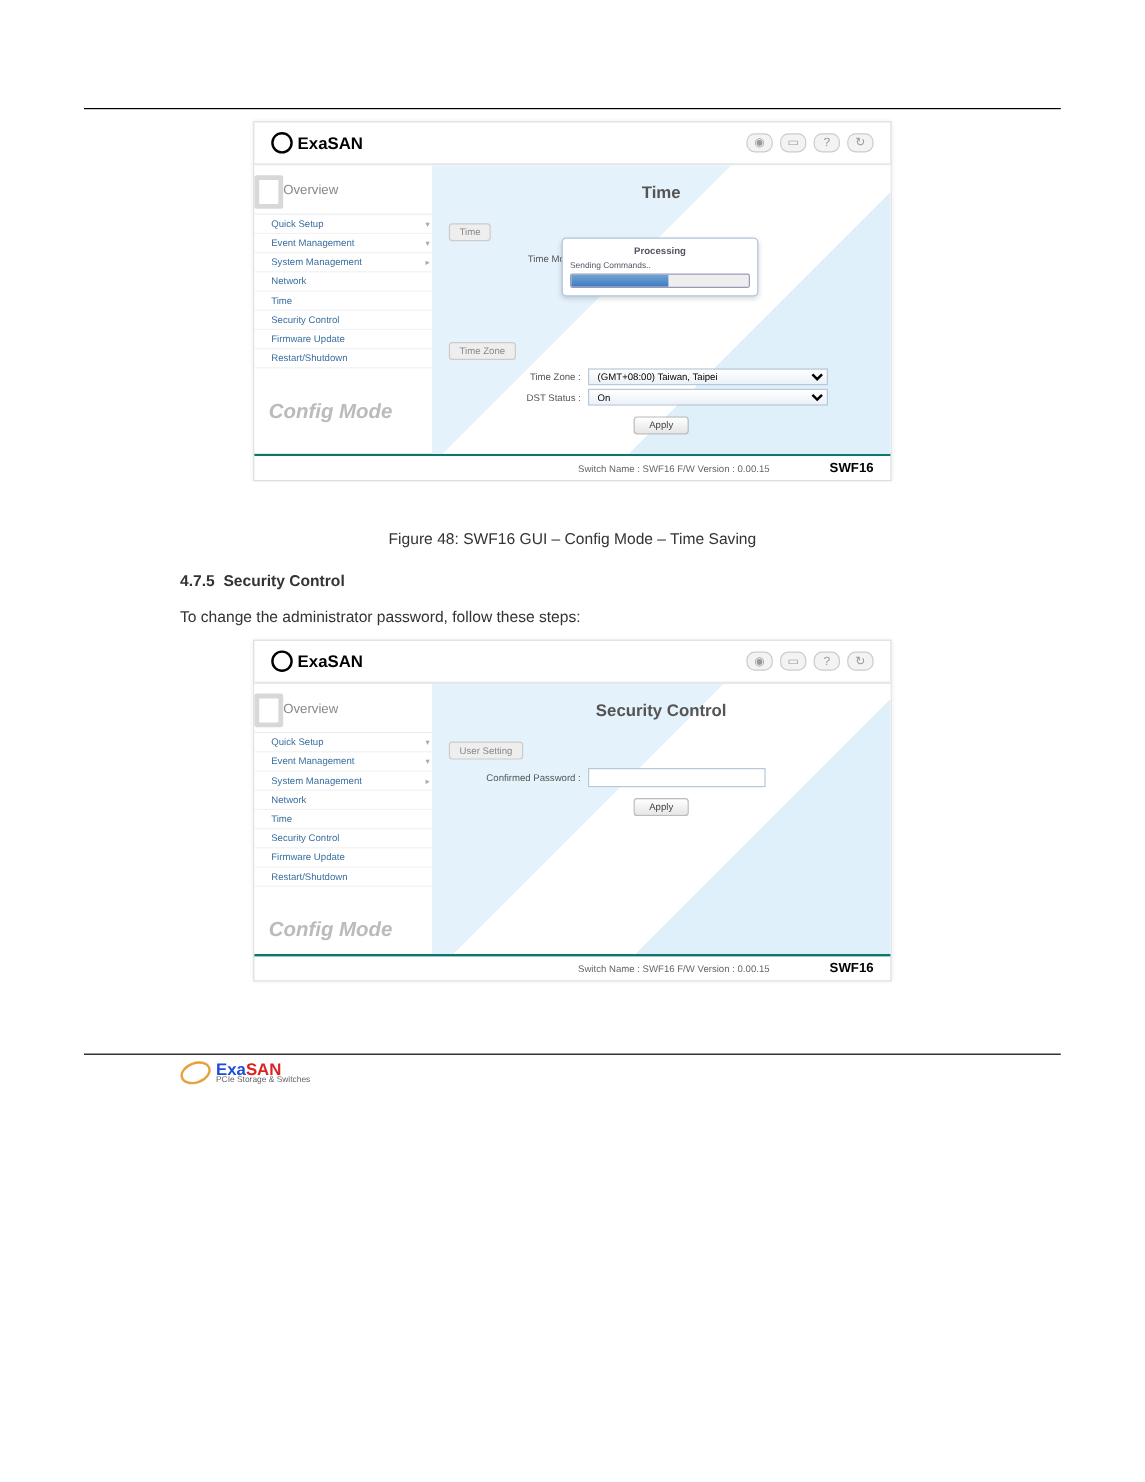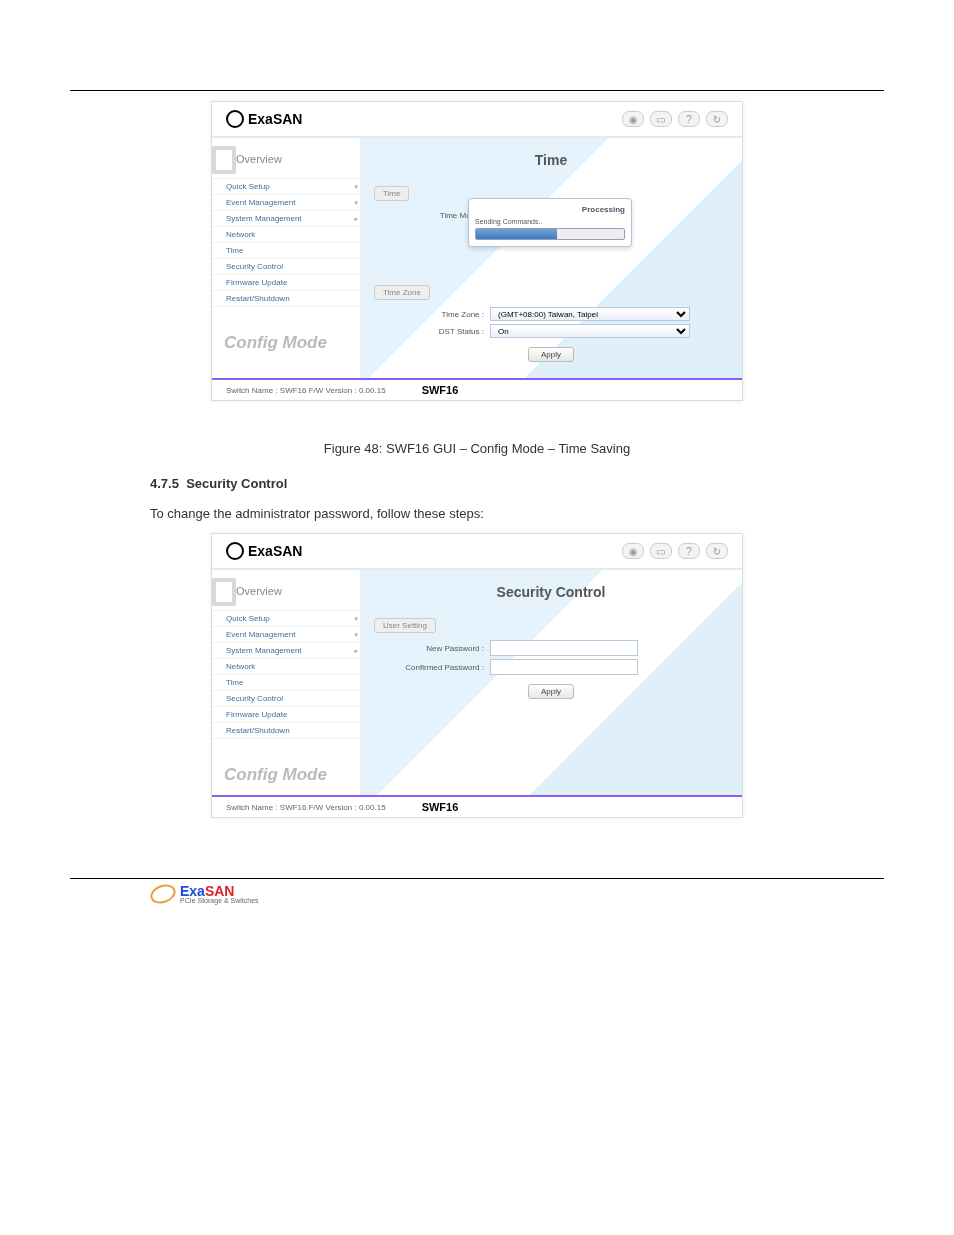--- a/index.html
+++ b/index.html
@@ -26,25 +26,25 @@
   linear-gradient(315deg,rgba(80,170,230,.18) 0 35%,transparent 35%),#fff}
 .page-title{text-align:center;font-weight:bold;font-size:14px;color:#555;margin:4px 0 18px 0}
 .tab{display:inline-block;background:#eee;border:1px solid #ccc;border-radius:3px;padding:2px 8px;color:#888;font-size:8px;margin-bottom:4px}
 .form-row{display:flex;align-items:center;margin:3px 0}
 .form-row label{width:110px;text-align:right;padding-right:6px;color:#555}
 .inp,.sel{border:1px solid #b8c8d8;background:#fff;height:14px;font-size:8px;padding:0 3px}
 .sel{width:70px;background:linear-gradient(#fff,#eaf1f8)}
 .sel.wide{width:200px}
 .btn{display:inline-block;background:linear-gradient(#fff,#e6e6e6);border:1px solid #bbb;border-radius:3px;padding:2px 12px;color:#444;font-size:8px;cursor:pointer;margin-top:6px}
 .progress-box{position:absolute;left:108px;top:60px;width:150px;background:#fff;border:1px solid #b0c4de;border-radius:4px;padding:6px;box-shadow:0 2px 4px rgba(0,0,0,.15)}
-.progress-box .pb-title{text-align:right;font-weight:bold;margin-bottom:4px;color:#556}
+.progress-box .pb-title{text-align:center;font-weight:bold;margin-bottom:4px;color:#556}
 .progress-box .pb-msg{font-size:7px;color:#556;margin-bottom:3px}
 .progress-box .bar{height:10px;background:#eee;border:1px solid #99b;border-radius:2px;overflow:hidden}
 .progress-box .bar div{height:100%;width:55%;background:linear-gradient(#6fa3d6,#3f7bbd)}
-.footer{border-top:2px solid #8b5cf6;padding:4px 14px;display:flex;align-items:center;gap:36px}
+.footer{border-top:2px solid #0f766e;padding:4px 14px;display:flex;justify-content:flex-end;align-items:center;gap:50px}
 .footer .switch-name{color:#666}
 .footer .model{font-weight:bold;font-size:11px;color:#000}
 .sec-desc{margin:0 80px 10px 80px;font-size:13px;line-height:1.5}
 .bullets{list-style:disc;margin:4px 80px 30px 110px;padding:0;font-size:13px}
 .bullets li{margin:4px 0}
 .foot-hr{border:none;border-top:1px solid #000;margin:60px 0 4px 0}
 .logo-row{display:flex;align-items:center;margin-left:80px}
 .foot-logo{font-weight:bold;font-size:14px}
 .foot-logo .exa{color:#1d4ed8}
 .foot-logo .san{color:#d22}
@@ -195,24 +195,20 @@
         <li>
               <span>Restart/Shutdown</span>
             </li>
       </ul>
       <div class="mode">Config Mode</div>
     </div>
     <div class="content">
       <div class="page-title">Security Control</div>
       <div class="tab">User Setting</div>
       <div class="form-row">
-        <label>New Password :</label>
-        <input class="inp" style="width: 140px;" type="password">
-      </div>
-      <div class="form-row">
         <label>Confirmed Password :</label>
         <input class="inp" style="width: 140px;" type="password">
       </div>
       <div style="text-align:center"><span class="btn">Apply</span></div>
     </div>
   </div>
   <div class="footer">
     <span class="switch-name">Switch Name : SWF16 F/W Version : 0.00.15</span>
     <span class="model">SWF16</span>
   </div>

